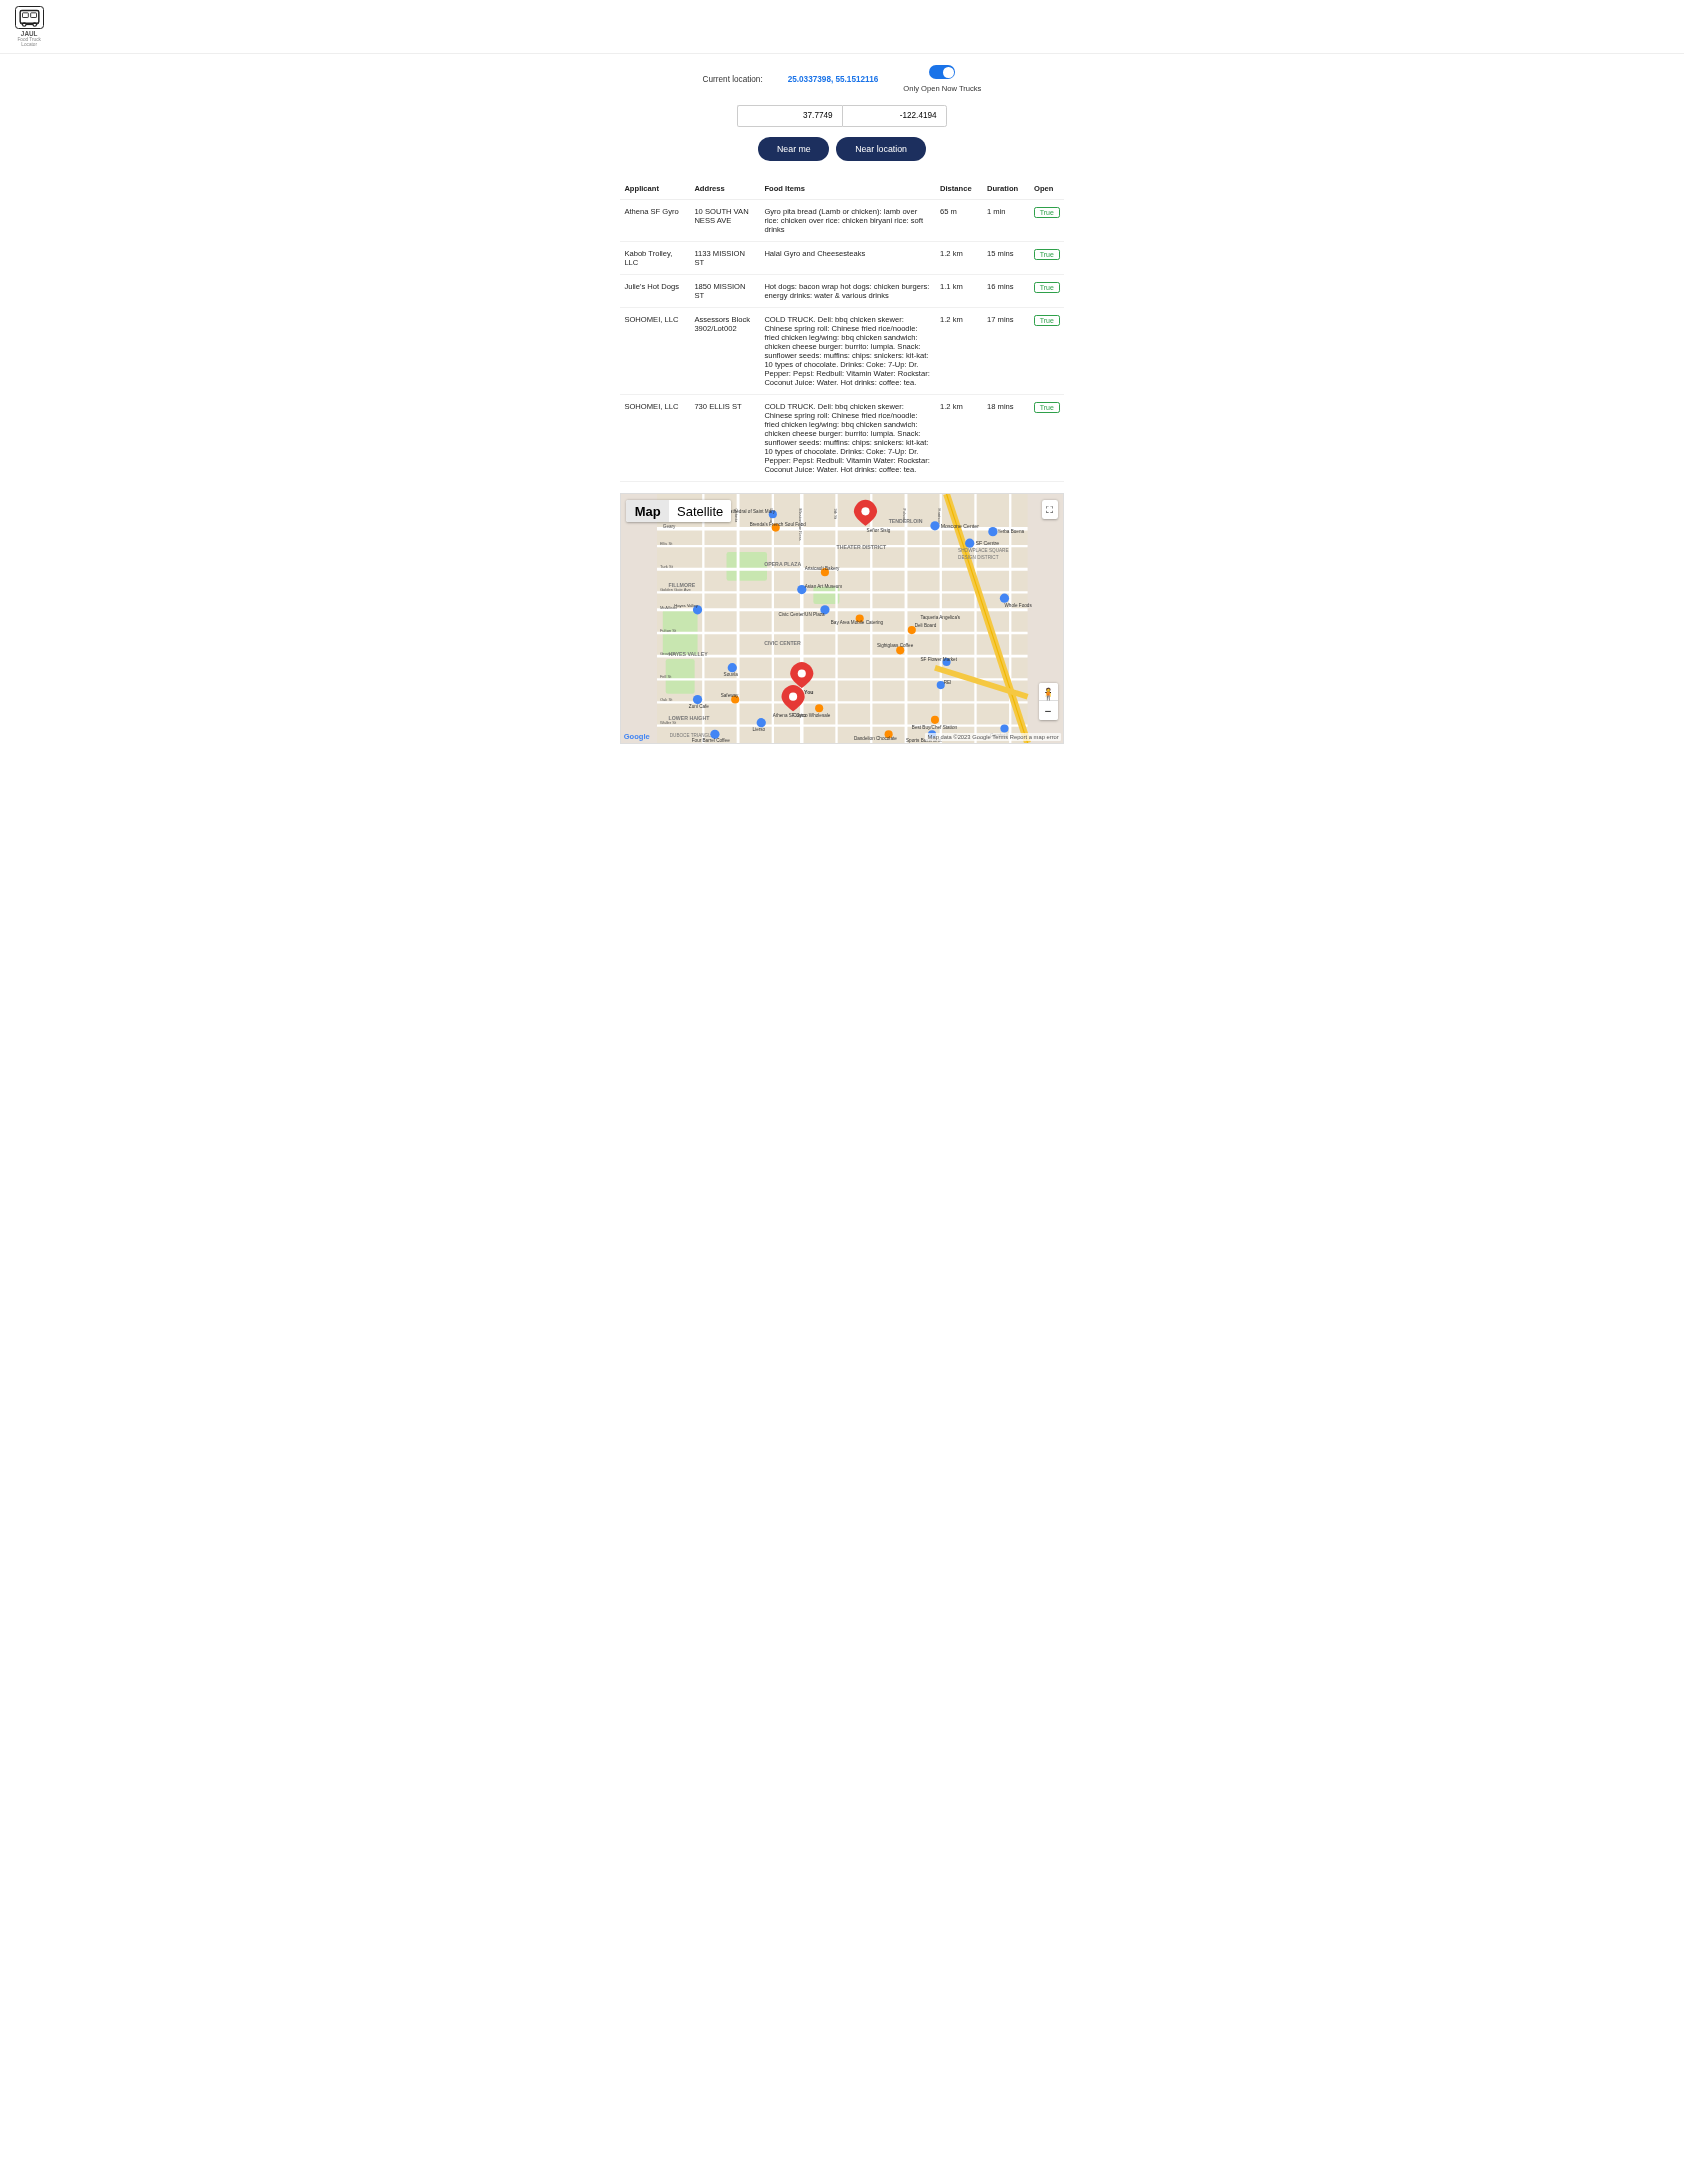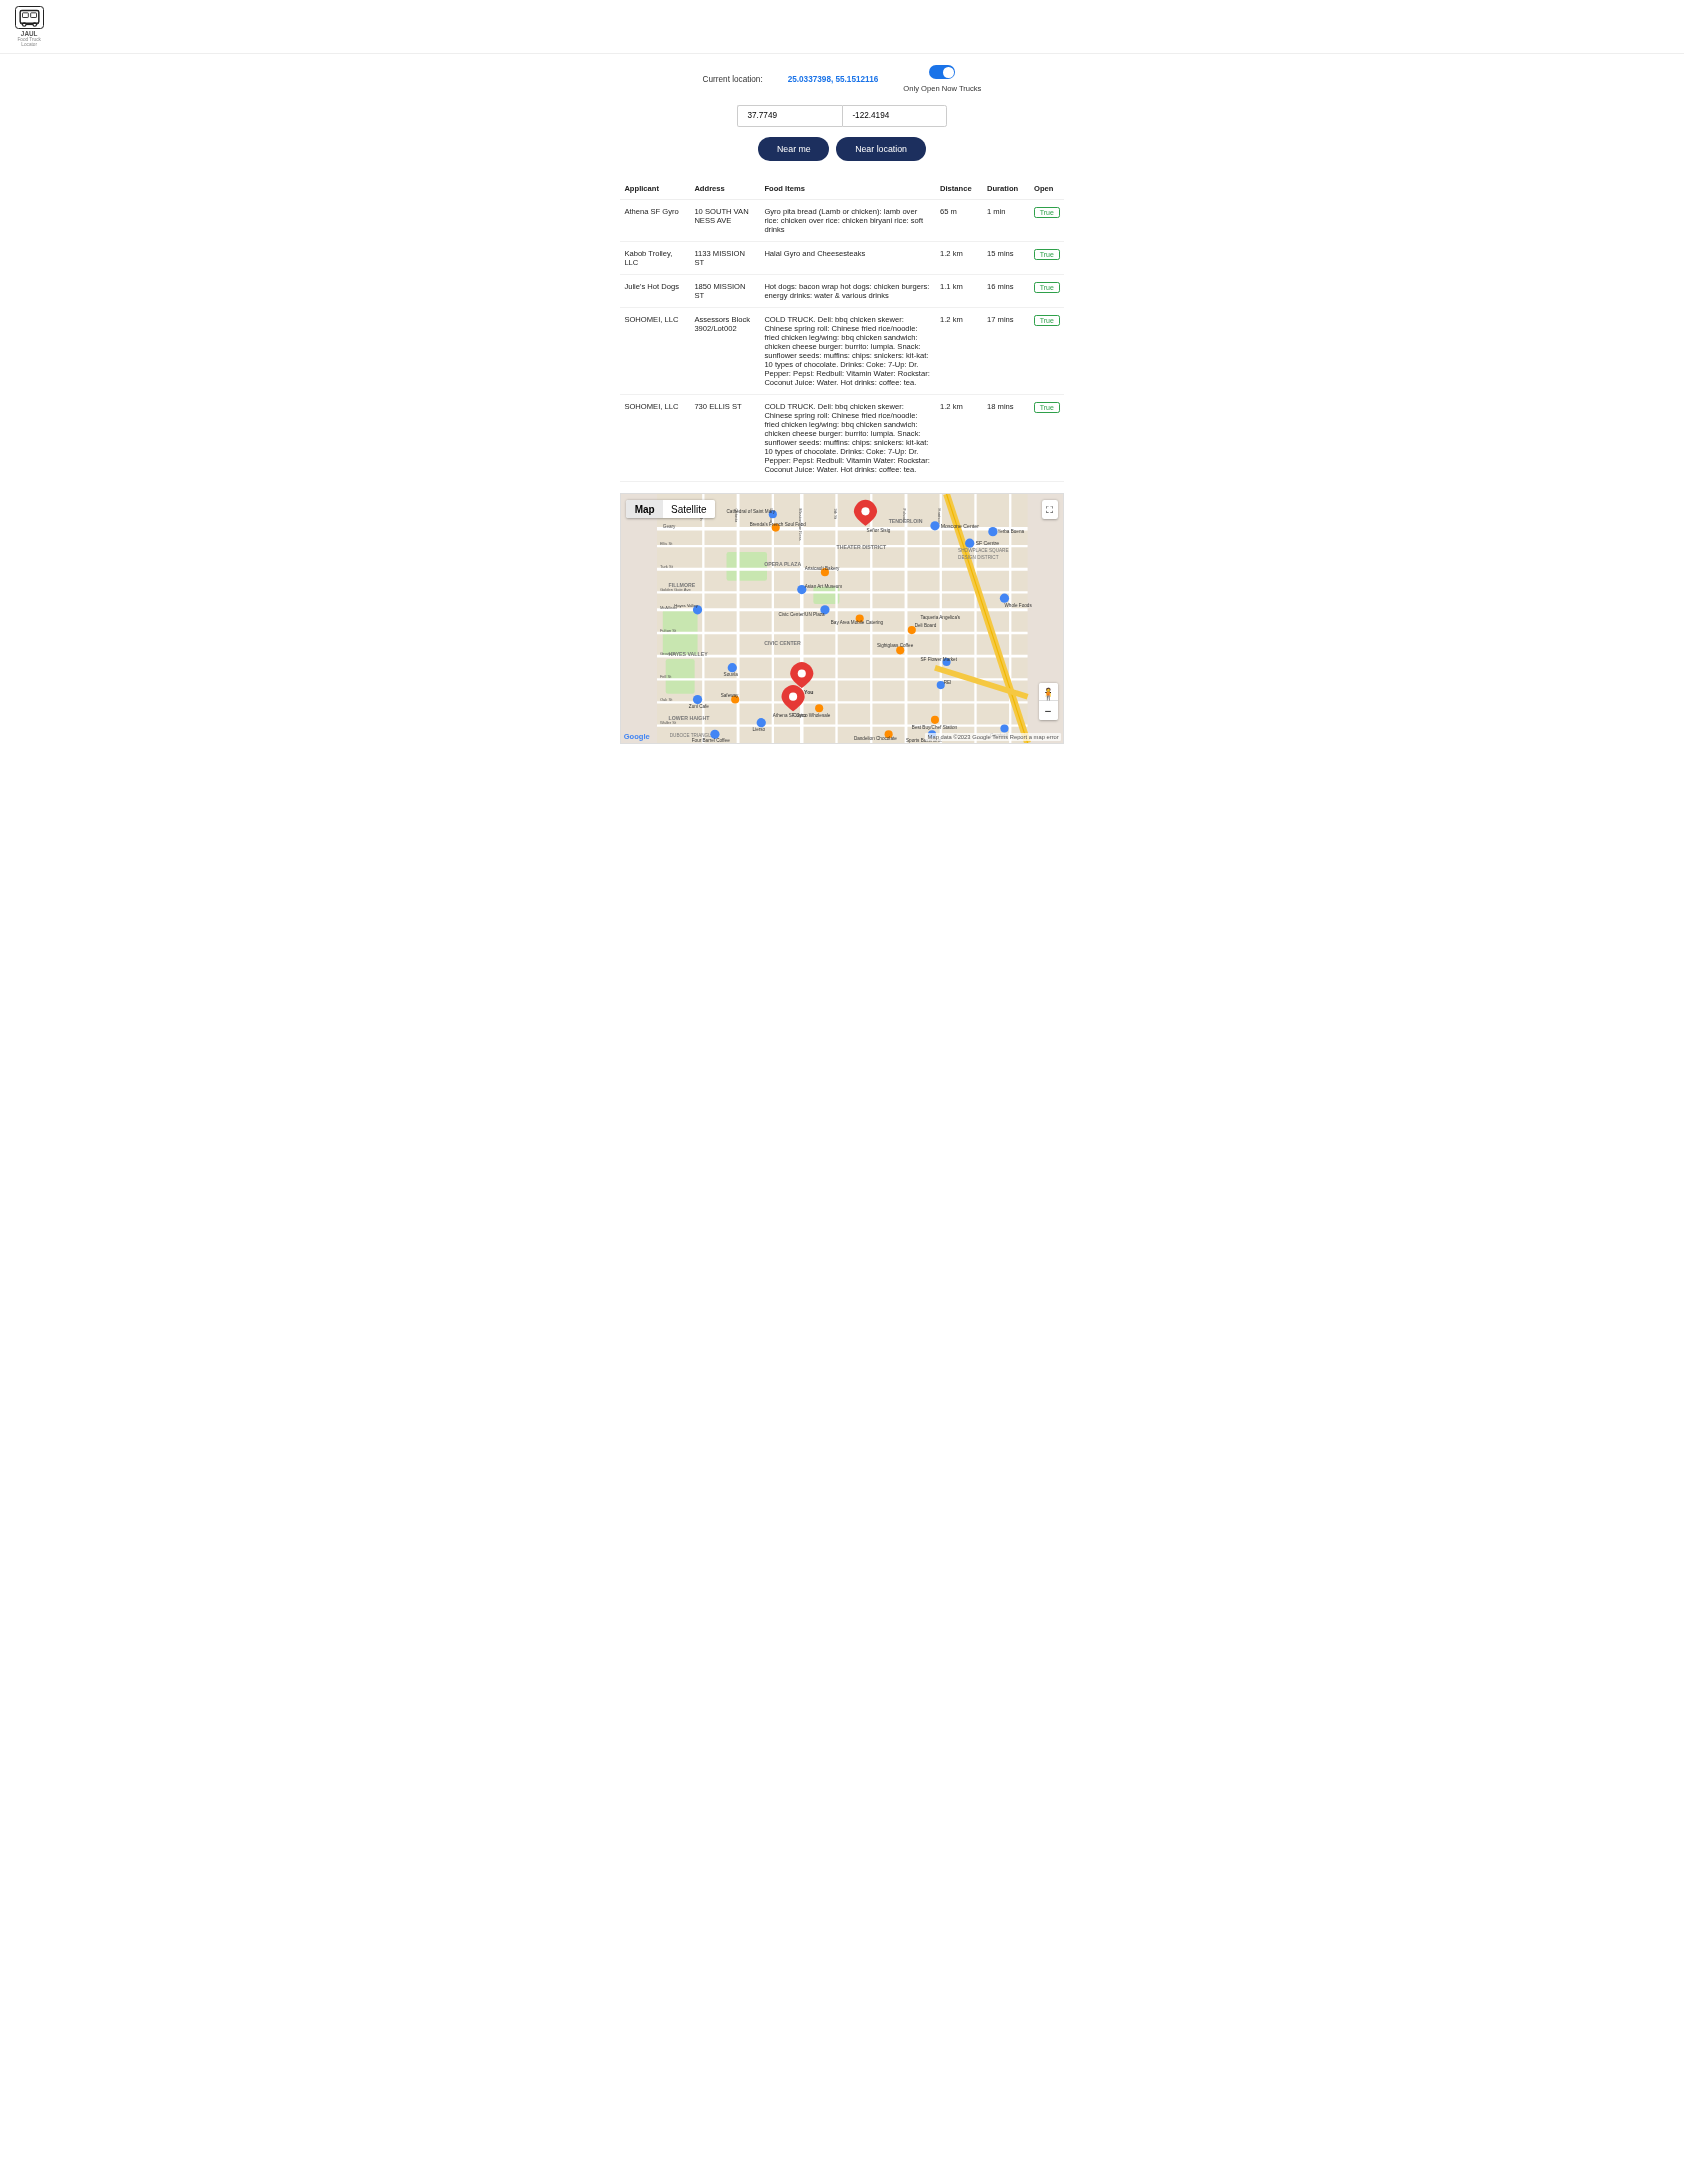--- a/index.html
+++ b/index.html
@@ -95,20 +95,21 @@
       justify-content: center;
       gap: 0;
       margin-bottom: 9.4px;
     }
     .coord-input {
       border: 0.6px solid #ccc;
       padding: 5.8px 9.4px;
       font-size: 8.2px;
       width: 105px;
       outline: none;
+      text-align: right;
     }
     .coord-input:first-child {
       border-right: none;
       border-radius: 2.3px 0 0 2.3px;
     }
     .coord-input:last-child {
       border-radius: 0 2.3px 2.3px 0;
     }
 
     
@@ -182,21 +183,21 @@
       display: flex;
       gap: 0;
       z-index: 10;
       background: white;
       border-radius: 2.3px;
       box-shadow: 0 0.6px 2.3px rgba(0,0,0,0.3);
       overflow: hidden;
     }
     .map-btn {
       padding: 3.5px 8.2px;
-      font-size: 10px;
+      font-size: 13px;
       cursor: pointer;
       background: white;
       border: none;
       font-weight: 500;
     }
     .map-btn.active {
       background: #e8e8e8;
       font-weight: 700;
     }
     .map-fullscreen {

